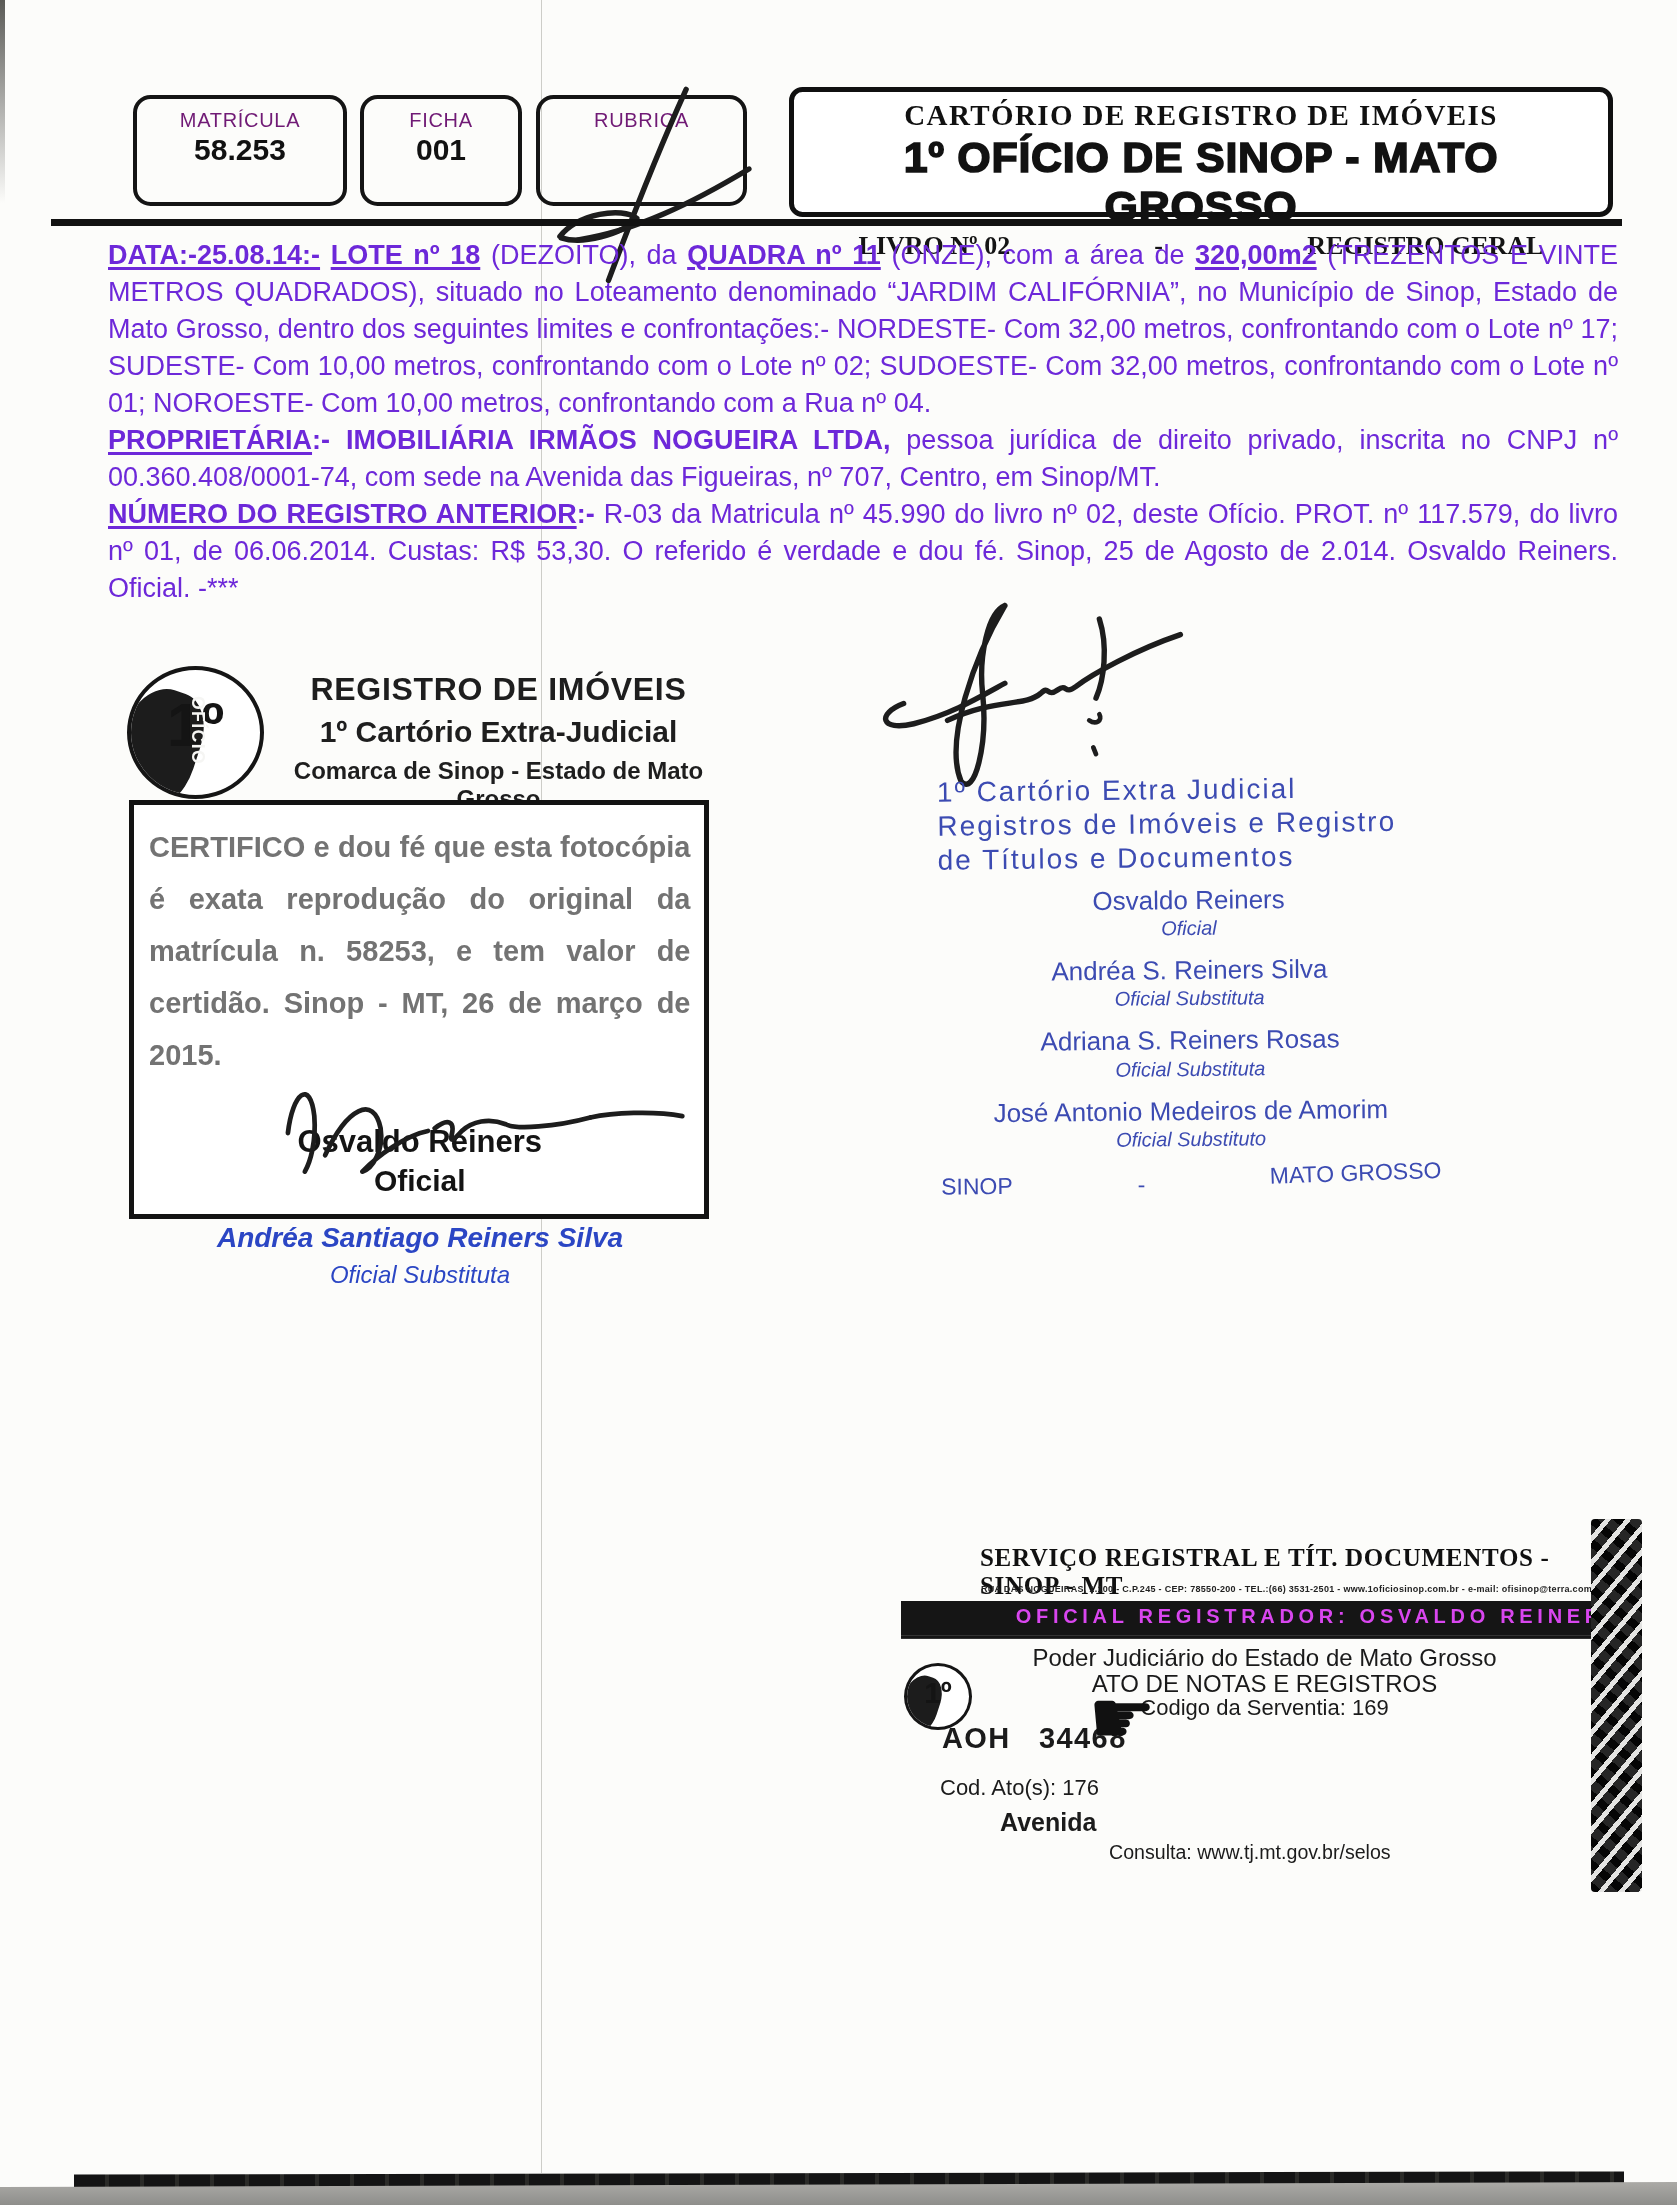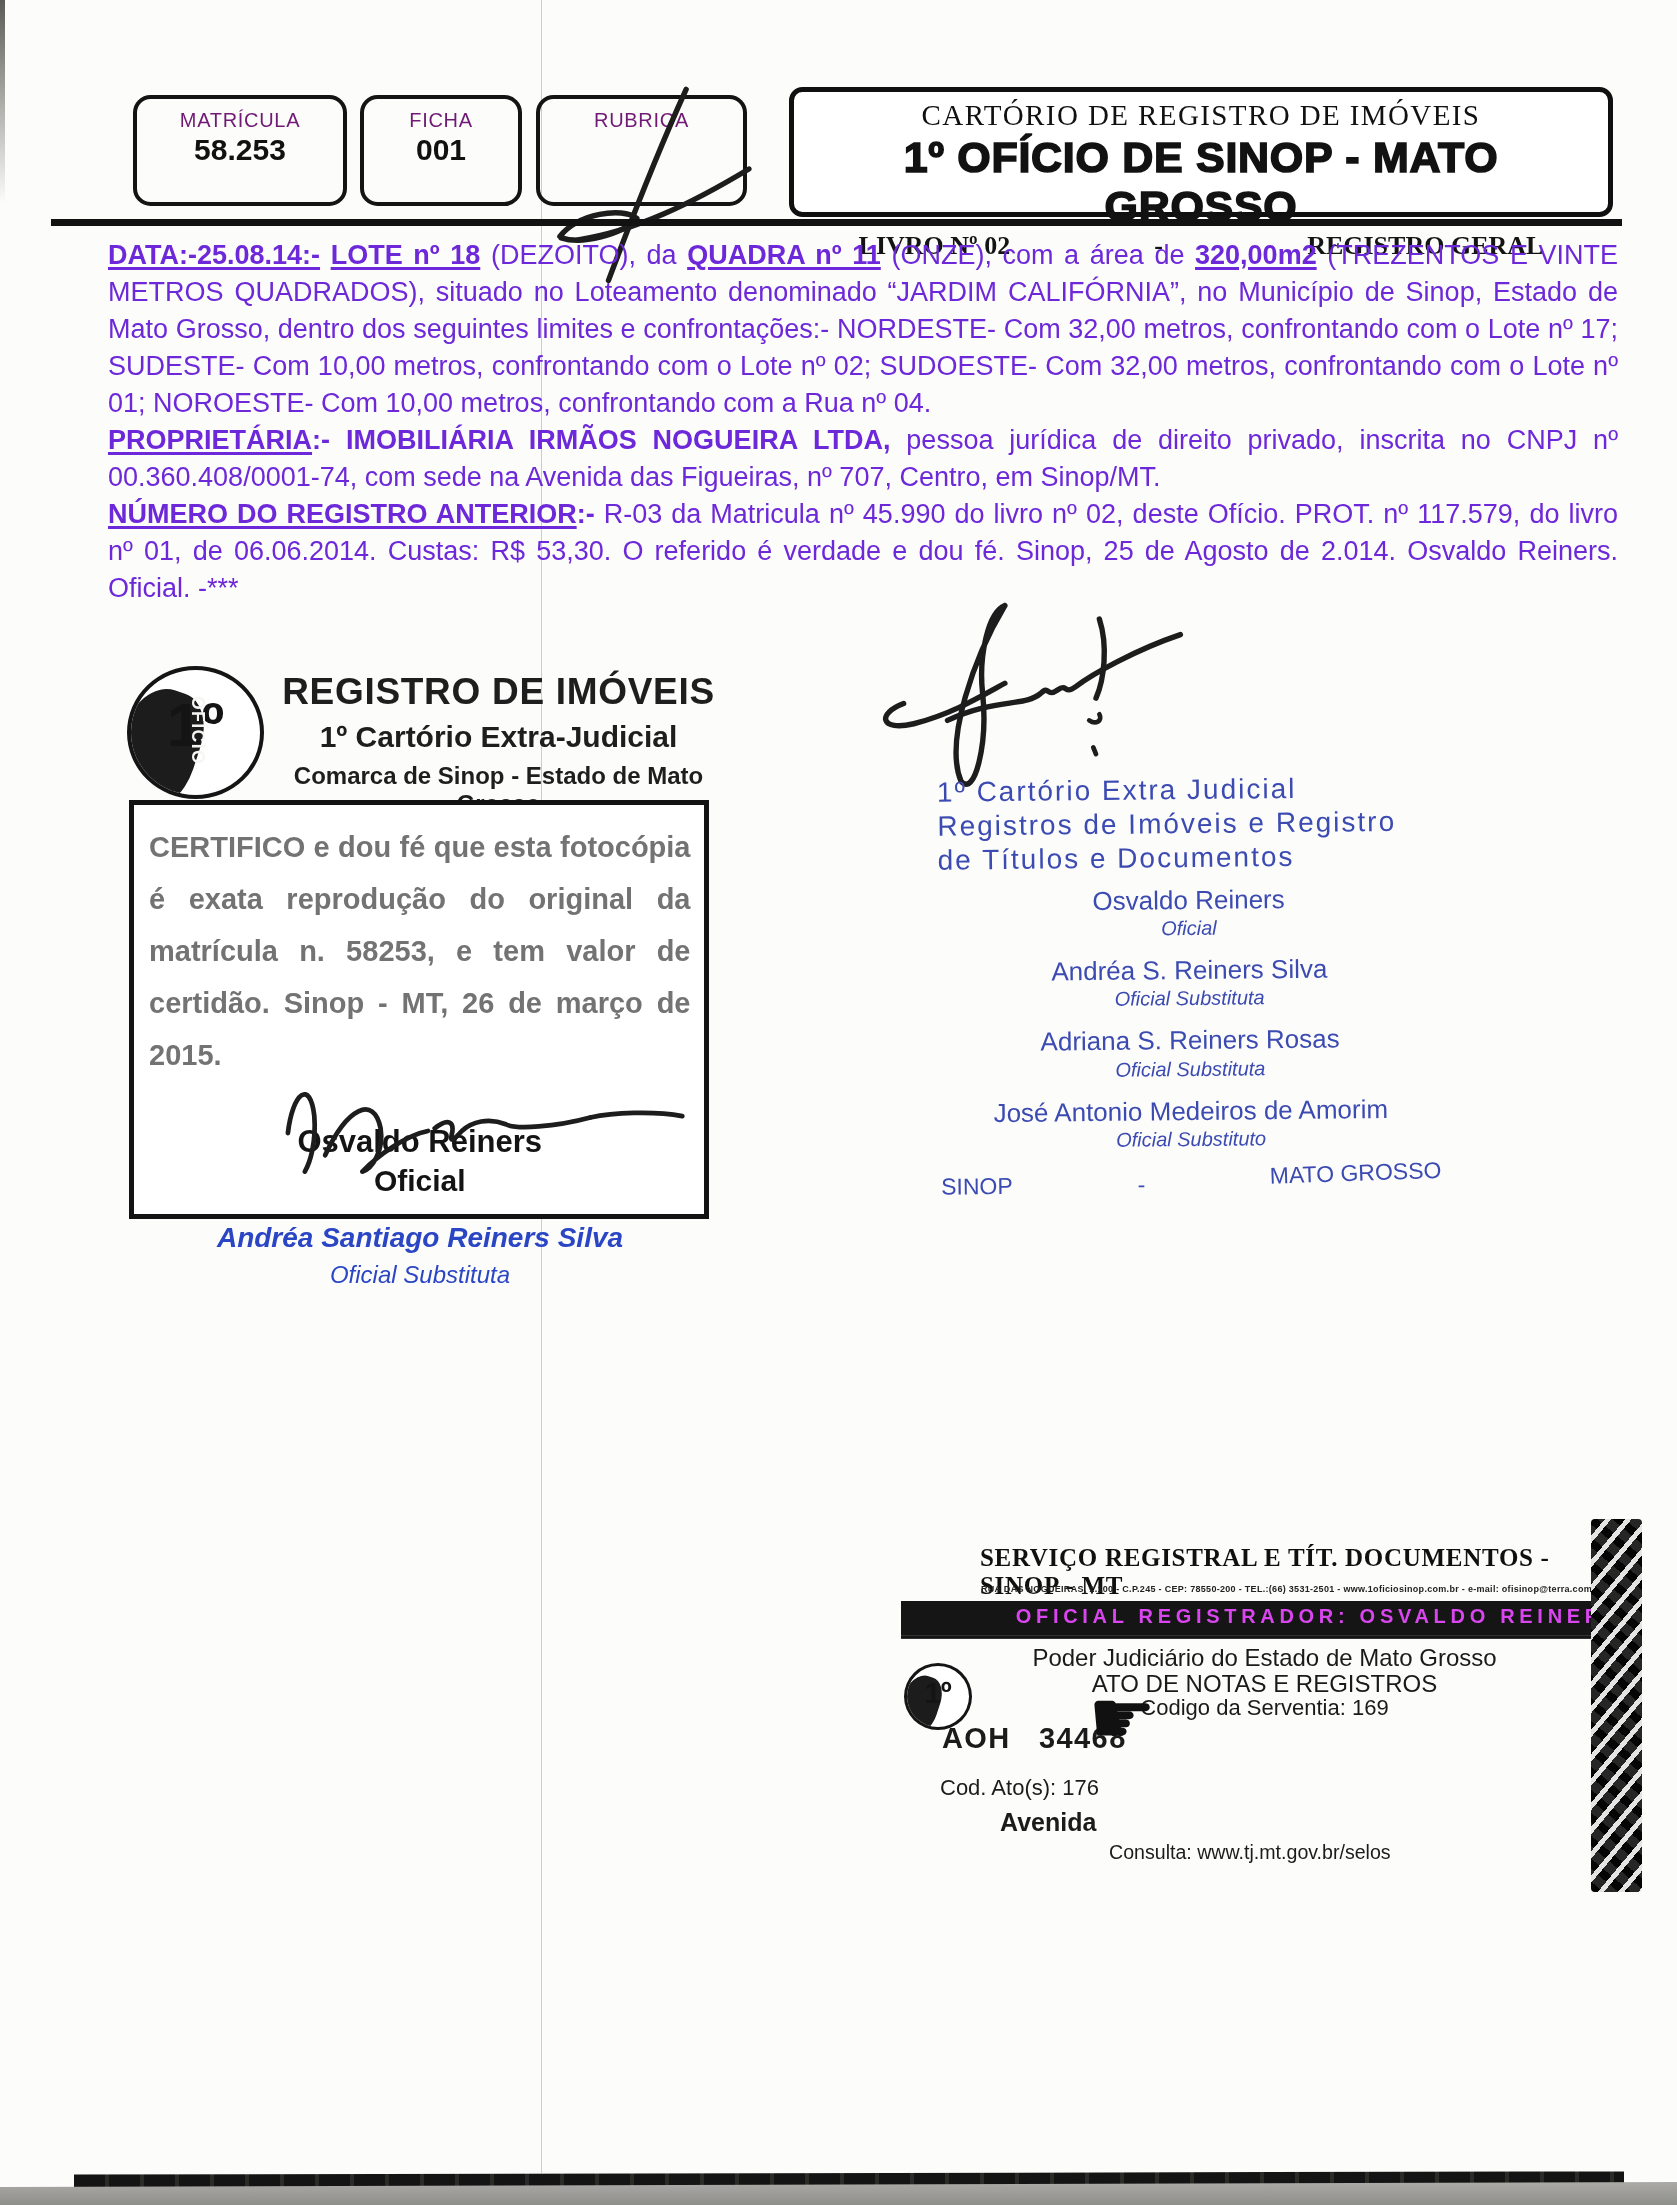--- a/index.html
+++ b/index.html
@@ -10,32 +10,32 @@
   .abs{position:absolute;}
   
   .idbox{border:4px solid #141414;border-radius:17.6px;background:transparent;text-align:center;}
   .idbox .lbl{font-size:20px;letter-spacing:0.7px;margin-top:9.5px;color:#701a75;}
   .idbox .val{font-size:30px;font-weight:bold;margin-top:1.4px;color:#111;}
   
   .hdrbox{
     border:5.4px solid #101010;border-radius:13.5px;background:#fff;
     text-align:center;padding:6.8px 17.6px 5.4px 17.6px;box-sizing:border-box;
   }
-  .hdr1{font-family:"Liberation Serif",serif;font-weight:normal;font-size:29px;letter-spacing:1.4px;color:#111;}
+  .hdr1{font-family:"Liberation Serif",serif;font-weight:bold;font-size:29px;letter-spacing:1.4px;color:#111;}
   .hdr2{font-size:43px;font-weight:bold;-webkit-text-stroke:1.6px #121212;letter-spacing:0.7px;color:#121212;margin-top:1.4px;}
   .hdr3{display:flex;justify-content:space-between;padding:0 47px;font-family:"Liberation Serif",serif;font-weight:bold;font-size:26px;color:#141414;margin-top:0;}
   .hrule{background:#121212;}
   
   .bodytext{width:1510px;font-size:27px;line-height:37px;text-align:justify;color:#6d28d9;}
   .bodytext p{margin:0;}
   .bu{font-weight:bold;text-decoration:underline;text-decoration-thickness:2.7px;text-underline-offset:3.4px;}
   .b{font-weight:bold;}
   
   .stampL{color:#1e1e1e;text-align:center;width:467px;}
-  .stampL .l1{font-size:37px;font-weight:bold;letter-spacing:0.7px;}
+  .stampL .l1{font-size:32px;font-weight:bold;letter-spacing:0.7px;}
   .stampL .l2{font-size:30px;font-weight:bold;margin-top:6.8px;}
   .stampL .l3{font-size:24px;font-weight:bold;margin-top:8px;}
   .logo-circle{
     border:4.7px solid #151515;border-radius:50%;position:relative;overflow:hidden;background:#fff;
   }
   .logo-circle .half{position:absolute;left:-10%;top:14%;width:62%;height:96%;background:#1c1c1c;border-radius:50% 40% 45% 55%;transform:rotate(18deg);}
   .logo-circle .num{position:absolute;width:100%;text-align:center;font-weight:bold;color:#141414;}
   .logo-circle .vert{position:absolute;font-weight:bold;color:#f5f5f3;transform:rotate(90deg);letter-spacing:1.4px;}
   
   .certbox{

